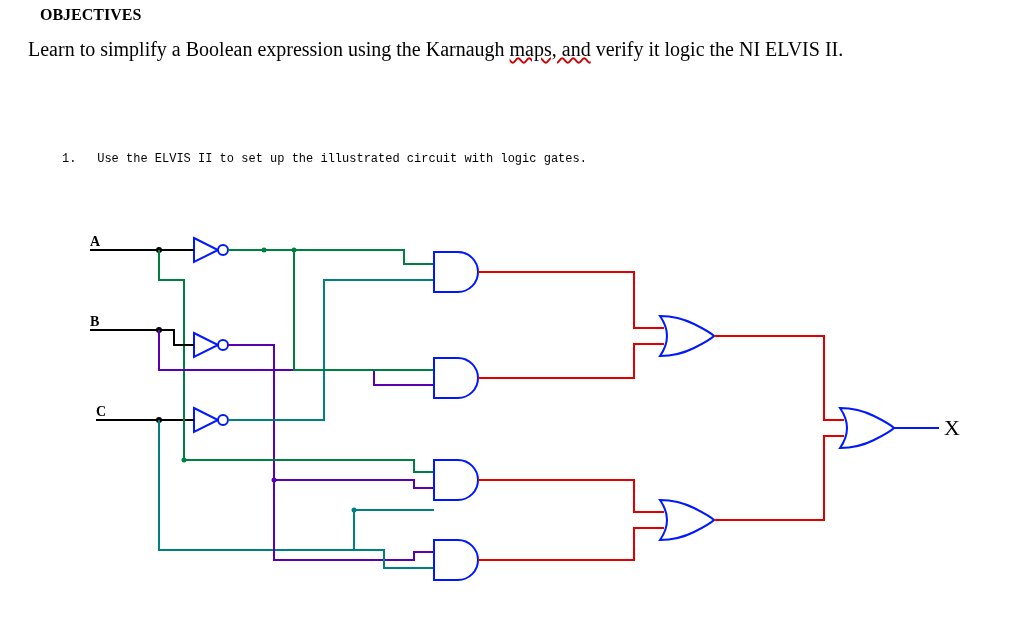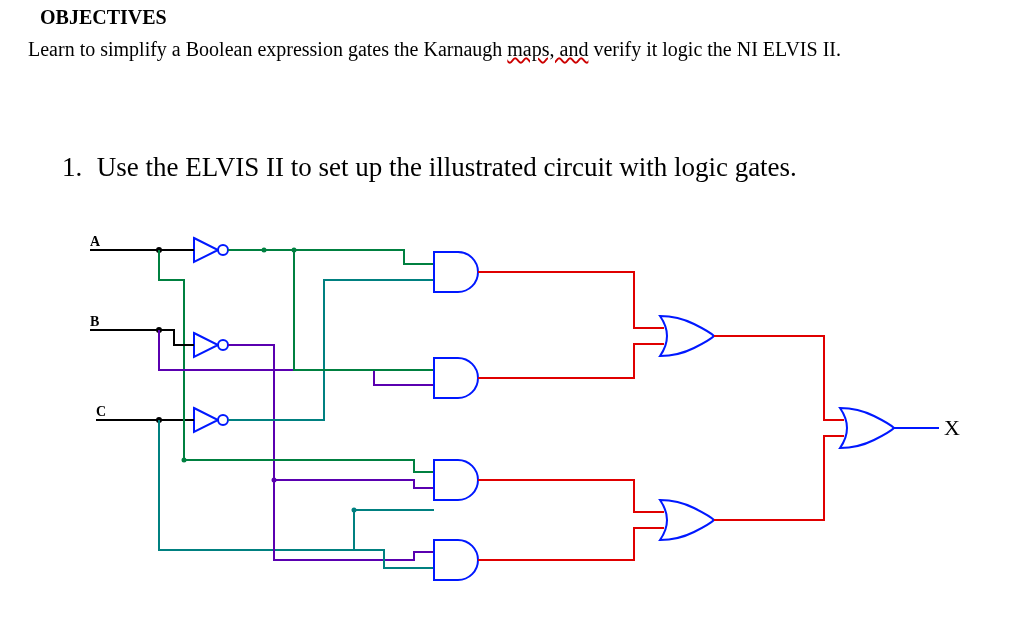--- a/index.html
+++ b/index.html
@@ -1,20 +1,20 @@
 <!DOCTYPE html>
 <html><head>
 <meta charset="utf-8">
 <style>
   html,body{margin:0;padding:0;background:#fff;font-family:"Times New Roman",Times,serif;color:#000;}
   .page{width:1027px;height:623px;position:relative;}
-  .heading{position:absolute;left:40px;top:6px;font-size:20px;font-weight:bold;}
+  .heading{position:absolute;left:40px;top:6px;font-size:16px;font-weight:bold;}
   .body-text{position:absolute;left:28px;top:36px;font-size:20px;line-height:26px;width:960px;}
   .spell{ text-decoration:underline; text-decoration-color:#c00; text-decoration-style:wavy;margin-top:34px;}
-  .step{position:absolute;left:62px;top:152px;font-size:27px;}
+  .step{position:absolute;left:62px;top:152px;font-size:12px;font-family:Liberation Mono, monospace;}
   .step-num{display:inline-block;width:28px;}
   .circuit{position:absolute;left:74px;top:220px;width:920px;height:380px;}
   .dots{position:absolute;inset:0;
     background-image:radial-gradient(#444 0.6px, transparent 0.6px);
     background-size:12px 12px;
     opacity:0.55;}
   .lbl{position:absolute;font-family:"Times New Roman",serif;font-size:14px;font-weight:bold;}
   .out{position:absolute;font-family:"Times New Roman",serif;font-size:22px;}
   svg{position:absolute;inset:0;}
   .w-black{stroke:#000;stroke-width:2;fill:none;}
@@ -27,21 +27,21 @@
   .dot{fill:#000;}
 </style>
 </head>
 <body>
 
 <div class="page">
 
   <div class="heading">OBJECTIVES</div>
 
   <div class="body-text">
-    <span>Learn to simplify a Boolean expression gates the Karnaugh </span><span class="spell">maps, and</span><span> verify it logic the NI ELVIS II.</span>
+    <span>Learn to simplify a Boolean expression using the Karnaugh </span><span class="spell">maps, and</span><span> verify it logic the NI ELVIS II.</span>
   </div>
 
   <div class="step">
     <span class="step-num">1.</span>
     <span>Use the ELVIS II to set up the illustrated circuit with logic gates.</span>
   </div>
 
   <div class="circuit">
     <div class="dots"></div>
 

